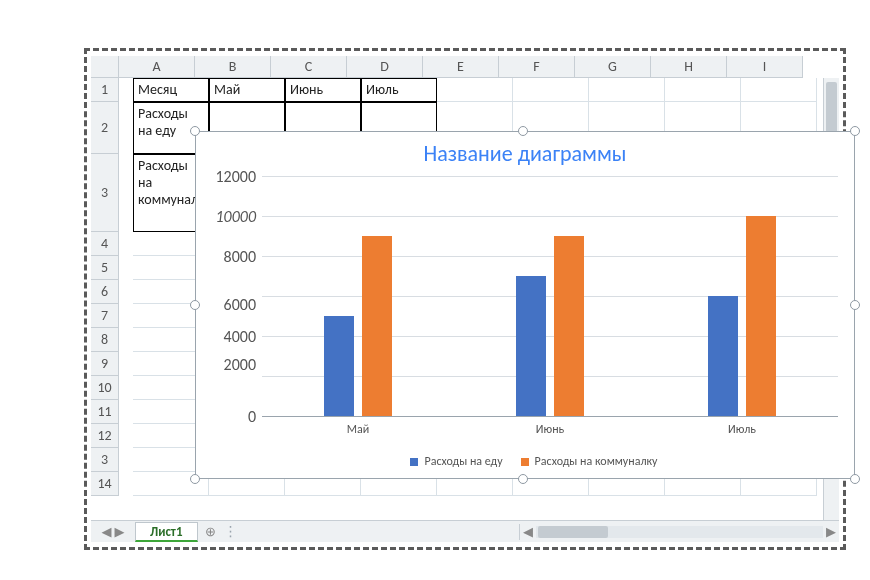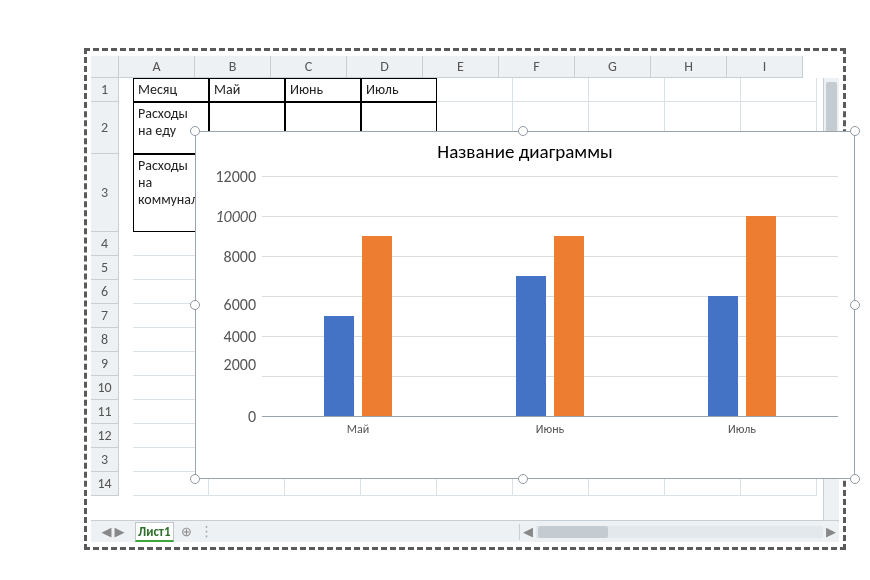--- a/index.html
+++ b/index.html
@@ -95,22 +95,22 @@
   .chart {
     position: absolute;
     left: 76px; top: 53px;
     width: 660px; height: 348px;
     background: #fff;
     border: 1px solid #9aa4ad;
     z-index: 10;
   }
   .chart-title {
     text-align: center;
-    font-size: 19px;
-    color: #000000;
+    font-size: 22px;
+    color: #3b82f6;
     padding: 8px 0 4px;
   }
   .plot {
     position: absolute;
     left: 66px; top: 44px;
     width: 576px; height: 240px;
   }
   .gridline {
     position: absolute;
     left: 0; width: 100%;
@@ -177,21 +177,21 @@
     display: flex;
     align-items: center;
     font-size: 13px;
     color: #555;
   }
   .tab-nav { width: 44px; text-align: center; color: #888; }
   .tab-active {
     background: #fff;
     border: 1px solid #bfc7cd;
     border-bottom: 2px solid #3da639;
-    padding: 1px 2px;
+    padding: 1px 14px;
     font-weight: bold;
     color: #2b6e28;
   }
   .tab-add {
     width: 26px; text-align: center;
     color: #888;
     border: 1px solid transparent;
   }
   .hscroll {
     margin-left: auto;
@@ -273,20 +273,21 @@
             <div class="bar s1" style="left: 254px; width: 30px; height: 140px; background: rgb(68, 114, 196);"></div>
             <div class="bar s2" style="left: 292px; width: 30px; height: 180px; background: rgb(237, 125, 49);"></div>
             <div class="bar s1" style="left: 446px; width: 30px; height: 120px; background: rgb(68, 114, 196);"></div>
             <div class="bar s2" style="left: 484px; width: 30px; height: 200px; background: rgb(237, 125, 49);"></div>
           </div>
         <div id="xlabels-holder">
             <div class="xlabel" style="left: 102px;">Май</div>
             <div class="xlabel" style="left: 294px;">Июнь</div>
             <div class="xlabel" style="left: 486px;">Июль</div>
           </div>
+        <div class="legend" id="legend"><span class="sw s1" style="background: rgb(68, 114, 196);"></span><span>Расходы на еду</span><span class="sw s2" style="background: rgb(237, 125, 49);"></span><span>Расходы на коммуналку</span></div>
       </div>
 
       <div class="handle" style="left:71px; top:48px;"></div>
       <div class="handle" style="left:399px; top:48px;"></div>
       <div class="handle" style="left:731px; top:48px;"></div>
       <div class="handle" style="left:71px; top:222px;"></div>
       <div class="handle" style="left:731px; top:222px;"></div>
       <div class="handle" style="left:71px; top:396px;"></div>
       <div class="handle" style="left:399px; top:396px;"></div>
       <div class="handle" style="left:731px; top:396px;"></div>

